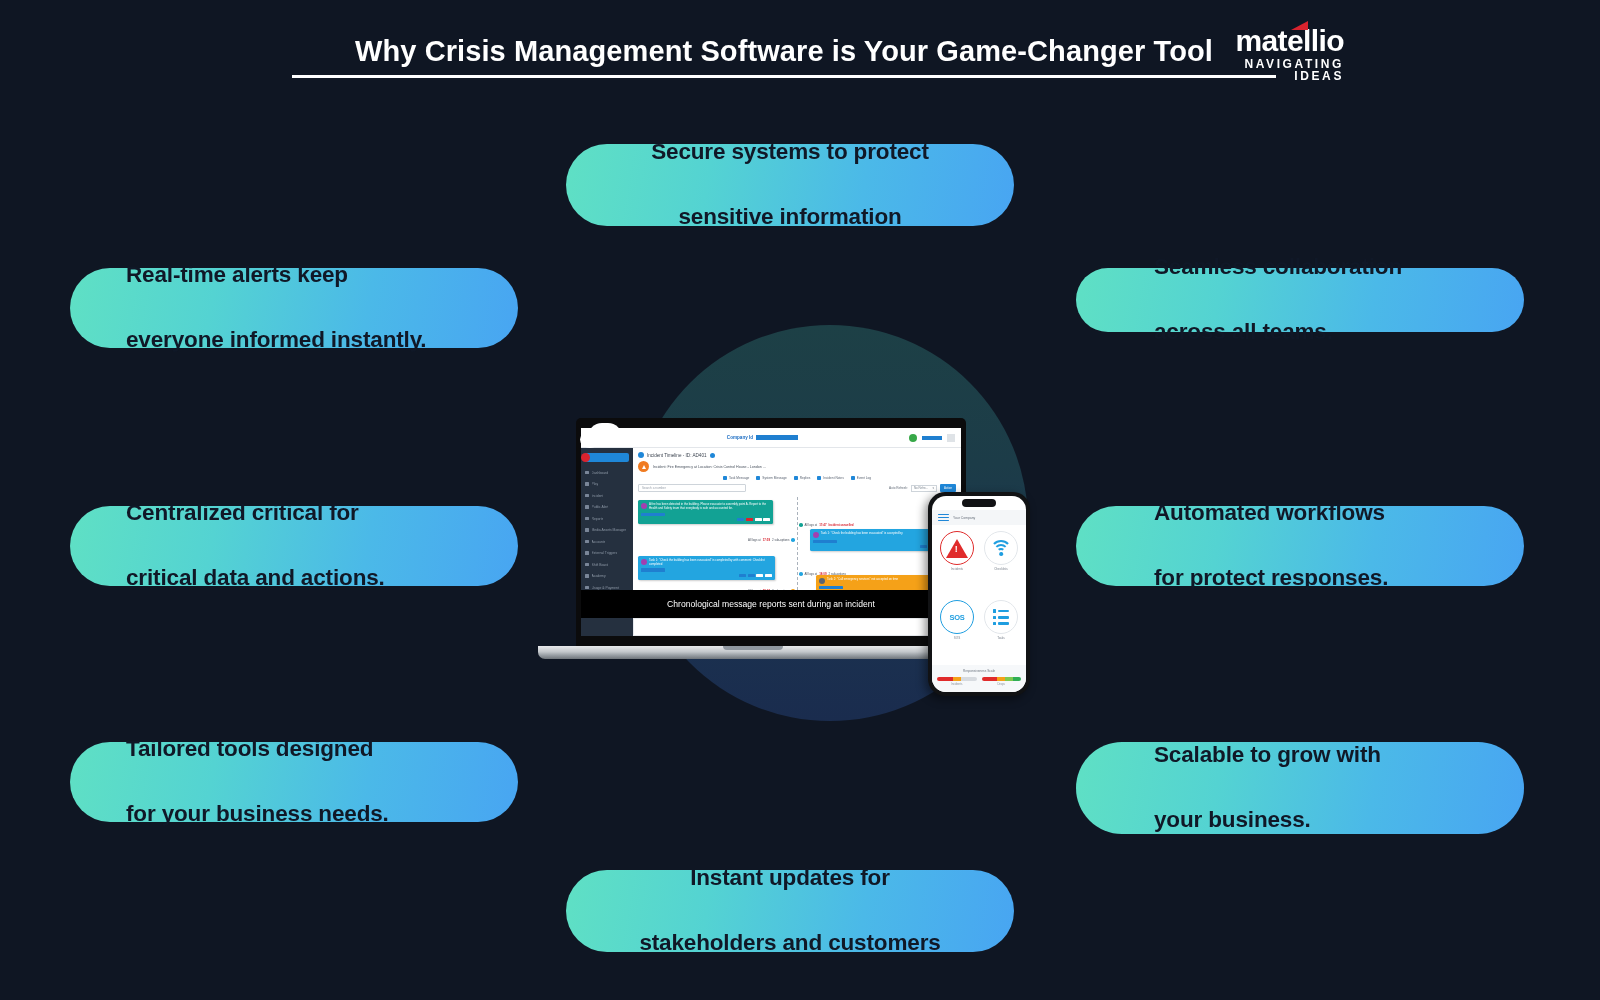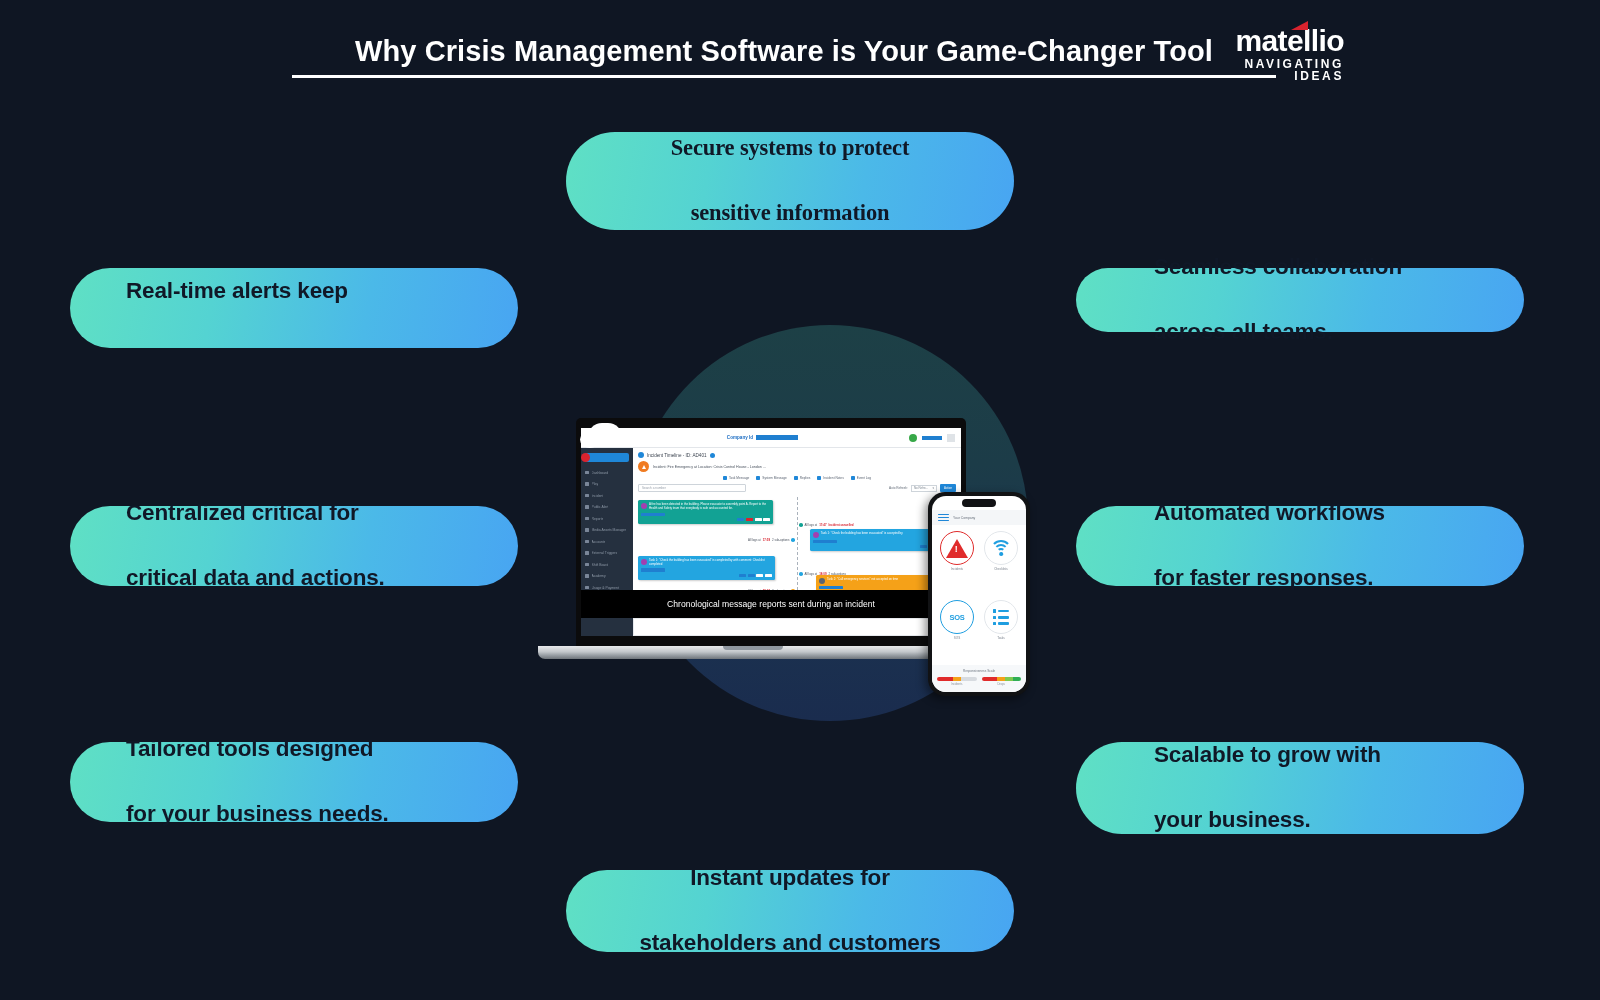--- a/index.html
+++ b/index.html
@@ -382,30 +382,31 @@
   <div class="page-title">Why Crisis Management Software is Your Game-Changer Tool</div>
   <div class="logo">
     <div class="logo-word">
       <span>matellio</span>
       <span class="logo-mark"></span>
     </div>
     <div class="logo-tag">NAVIGATING IDEAS</div>
   </div>
 </div>
 
-<div class="pill center" style="left:566px; top:132px; width:448px; height:98px;font-family:Liberation Serif, serif;">
+<div class="pill center" style="left:566px; top:144px; width:448px; height:82px;">
   <span>
     <span>Secure systems to protect</span><br>
     <span>sensitive information</span>
   </span>
 </div>
 
 <div class="pill left-col" style="left:70px; top:268px; width:448px; height:80px;">
   <span>
     <span>Real-time alerts keep</span><br>
+    <span>everyone informed instantly.</span>
   </span>
 </div>
 
 <div class="pill left-col" style="left:70px; top:506px; width:448px; height:80px;">
   <span>
     <span>Centralized critical for</span><br>
     <span>critical data and actions.</span>
   </span>
 </div>
 
@@ -419,21 +420,21 @@
 <div class="pill right-col" style="left:1076px; top:268px; width:448px; height:64px;">
   <span>
     <span>Seamless collaboration</span><br>
     <span>across all teams.</span>
   </span>
 </div>
 
 <div class="pill right-col" style="left:1076px; top:506px; width:448px; height:80px;">
   <span>
     <span>Automated workflows</span><br>
-    <span>for faster responses.</span>
+    <span>for protect responses.</span>
   </span>
 </div>
 
 <div class="pill right-col" style="left:1076px; top:742px; width:448px; height:92px;">
   <span>
     <span>Scalable to grow with</span><br>
     <span>your business.</span>
   </span>
 </div>
 

